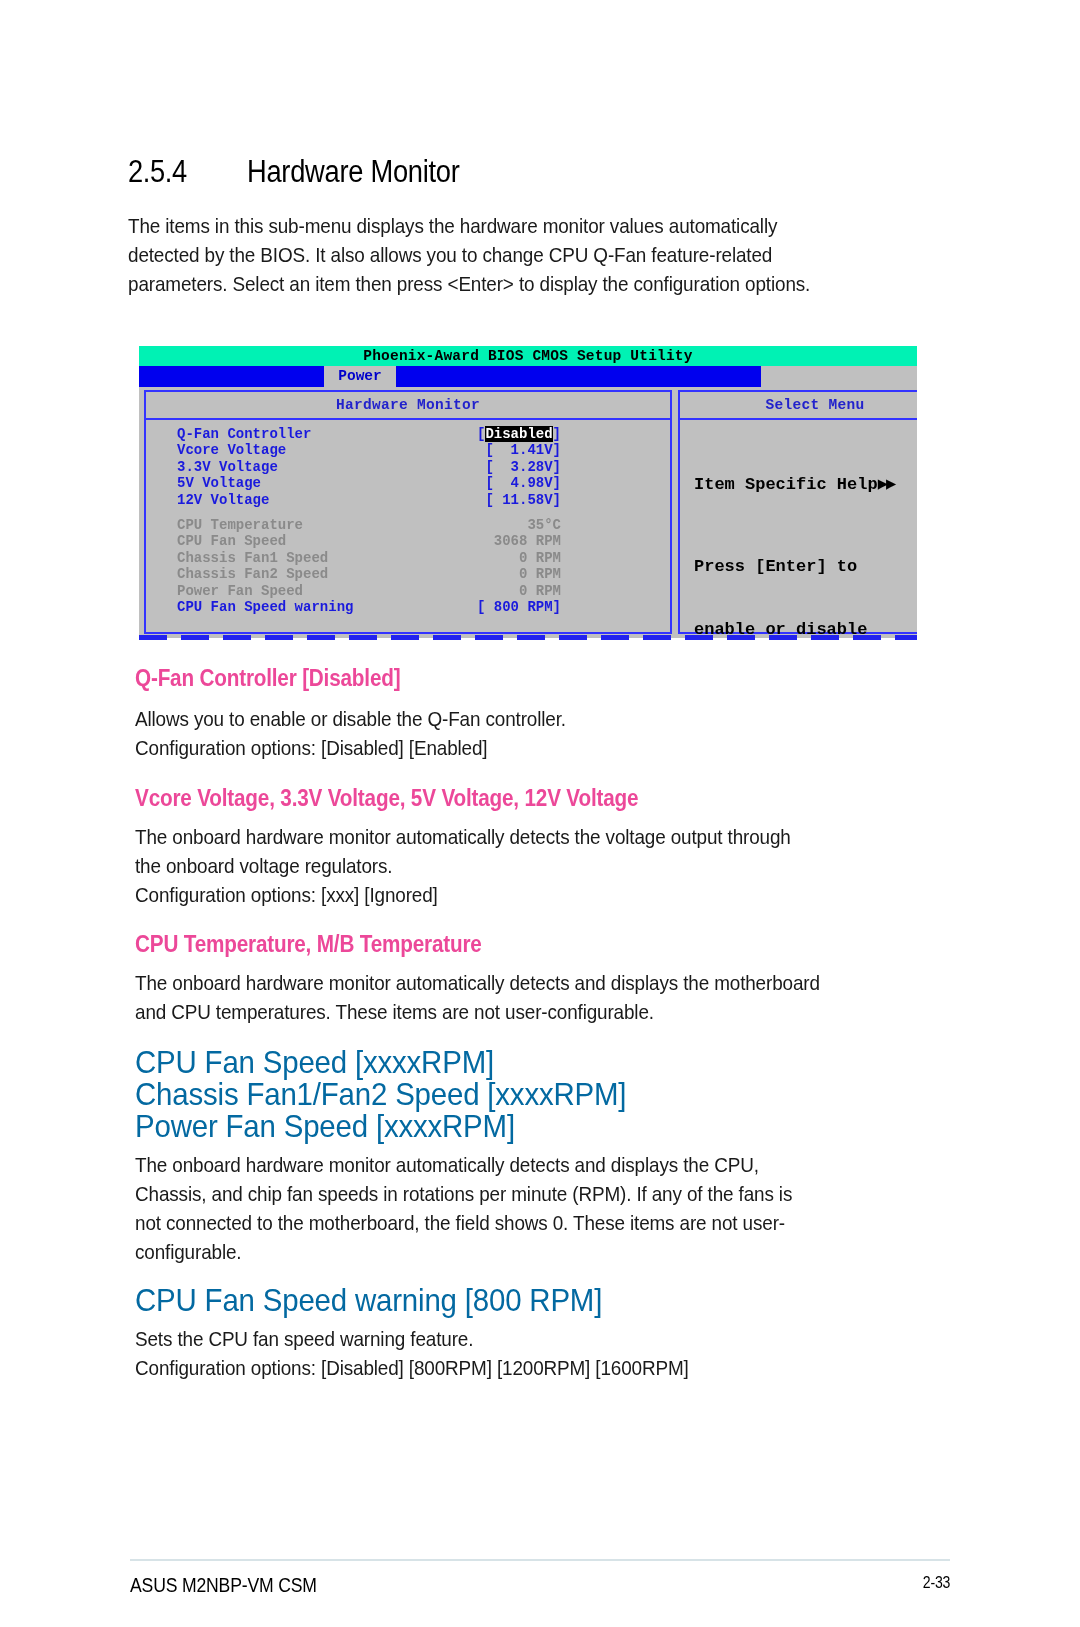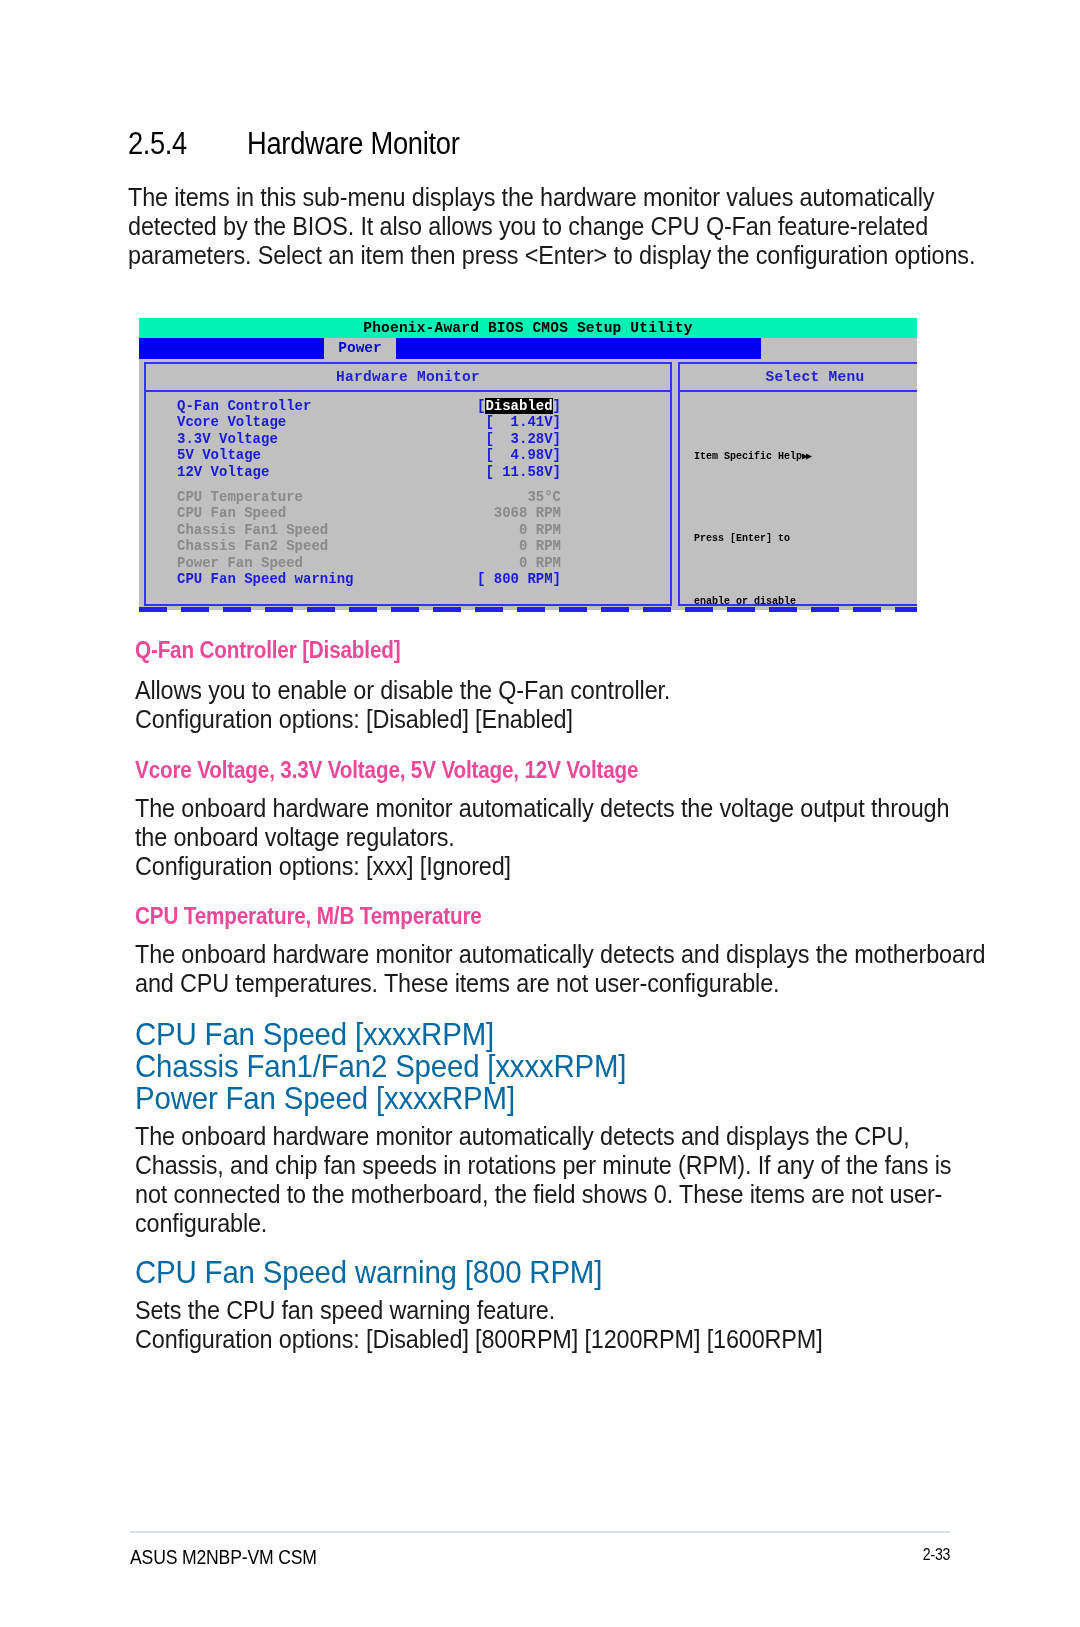--- a/index.html
+++ b/index.html
@@ -12,20 +12,21 @@
     background: #ffffff;
     font-family: "Liberation Sans", sans-serif;
     color: #000000;
     overflow: hidden;
     position: relative;
   }
 
   .page {
     position: absolute;
     inset: 0;
+    margin-top: 28px;
   }
 
   
   .section-head {
     position: absolute;
     left: 128px;
     top: 126px;
     width: 800px;
     display: flex;
     align-items: baseline;
@@ -42,21 +43,21 @@
     margin-left: 52px;
     letter-spacing: -0.3px;
     transform: scaleX(0.88);
     transform-origin: left center;
     white-space: pre;
   }
 
   
   .para {
     position: absolute;
-    font-size: 26px;
+    font-size: 21px;
     line-height: 29px;
     letter-spacing: -0.15px;
     color: #1a1a1a;
   }
   .para span.l {
     display: block;
     transform: scaleX(0.9);
     transform-origin: left top;
     white-space: pre;
   }
@@ -189,21 +190,21 @@
   .row.blue .lbl, .row.blue .val { color: #1a1add; font-weight: bold; }
   .row.gray .lbl, .row.gray .val { color: #8a8a8a; font-weight: bold; }
   .row .val .hl {
     background: #000000;
     color: #ffffff;
   }
   .row.spacer { height: 9px; }
 
   .help-body {
     padding: 12px 2px 0 14px;
-    font-size: 10px;
+    font-size: 17px;
     line-height: 21px;
     color: #000;
     font-weight: bold;
     white-space: pre;
   }
   .help-body .arrows { letter-spacing: -2px; }
   .help-body .blk { margin-top: 19px; }
 
   
   .bios-dash {

